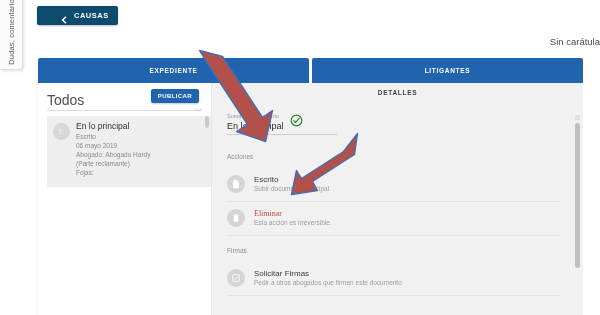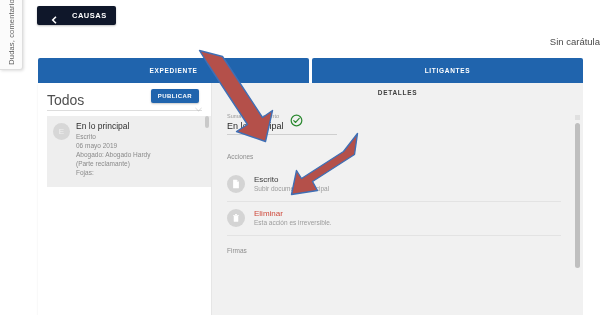--- a/index.html
+++ b/index.html
@@ -46,26 +46,26 @@
     color: #5f5f5f;
     letter-spacing: 0.15px;
   }
 
   
   .causas-btn {
     position: absolute;
     left: 37px;
     top: 6px;
     height: 19px;
-    padding: 0 9px 0 12px;
-    background: #0f172a;
+    padding: 0 9px 0 22px;
+    background: #0c4a6e;
     border-radius: 2px;
     display: flex;
     align-items: center;
-    gap: 13px;
+    gap: 5px;
     box-shadow: 0 1px 2px rgba(0,0,0,0.25);
     cursor: pointer;
   }
   .causas-btn .arrow-l {
     width: 10px; height: 10px;
     display: block;
   }
   .causas-label {
     color: #ffffff;
     font-size: 7.5px;
@@ -280,21 +280,21 @@
     display: flex;
     align-items: center;
     justify-content: center;
     flex: 0 0 auto;
   }
   .action-text { line-height: 1.2; }
   .action-title {
     font-size: 8px;
     color: #3a3a3a;
   }
-  .action-title.danger { color: #cf4a3c; }
+  .action-title.danger { color: #cf4a3c; font-family: Liberation Serif, serif; }
   .action-sub {
     font-size: 6.5px;
     color: #9c9c9c;
     margin-top: 1px;
   }
   .detail-scrollbar-track {
     position: absolute;
     right: 3px;
     top: 0px;
     bottom: 0px;
@@ -426,20 +426,32 @@
             </svg>
           </div>
           <div class="action-text">
             <div class="action-title danger">Eliminar</div>
             <div class="action-sub">Esta acción es irreversible.</div>
           </div>
         </div>
 
         <div class="section-label" style="top:142px;">Firmas</div>
 
+        <div class="action-row" style="top:156px;">
+          <div class="action-icon">
+            <svg viewBox="0 0 16 16" width="10" height="10" aria-hidden="true">
+              <rect x="2.6" y="2.6" width="10.8" height="10.8" rx="1.6" fill="none" stroke="#ffffff" stroke-width="1.3"></rect>
+              <path d="M5.2 8.2 L7.2 10.2 L11 5.9" fill="none" stroke="#ffffff" stroke-width="1.3" stroke-linecap="round" stroke-linejoin="round"></path>
+            </svg>
+          </div>
+          <div class="action-text">
+            <div class="action-title">Solicitar Firmas</div>
+            <div class="action-sub">Pedir a otros abogados que firmen este documento</div>
+          </div>
+        </div>
 
         <div class="detail-scroll-caret"></div>
         <div class="detail-scrollbar-track"></div>
         <div class="detail-scrollbar-thumb"></div>
       </div>
     </div>
   </div>
 
   <svg class="overlay" viewBox="0 0 600 315">
     <g>

